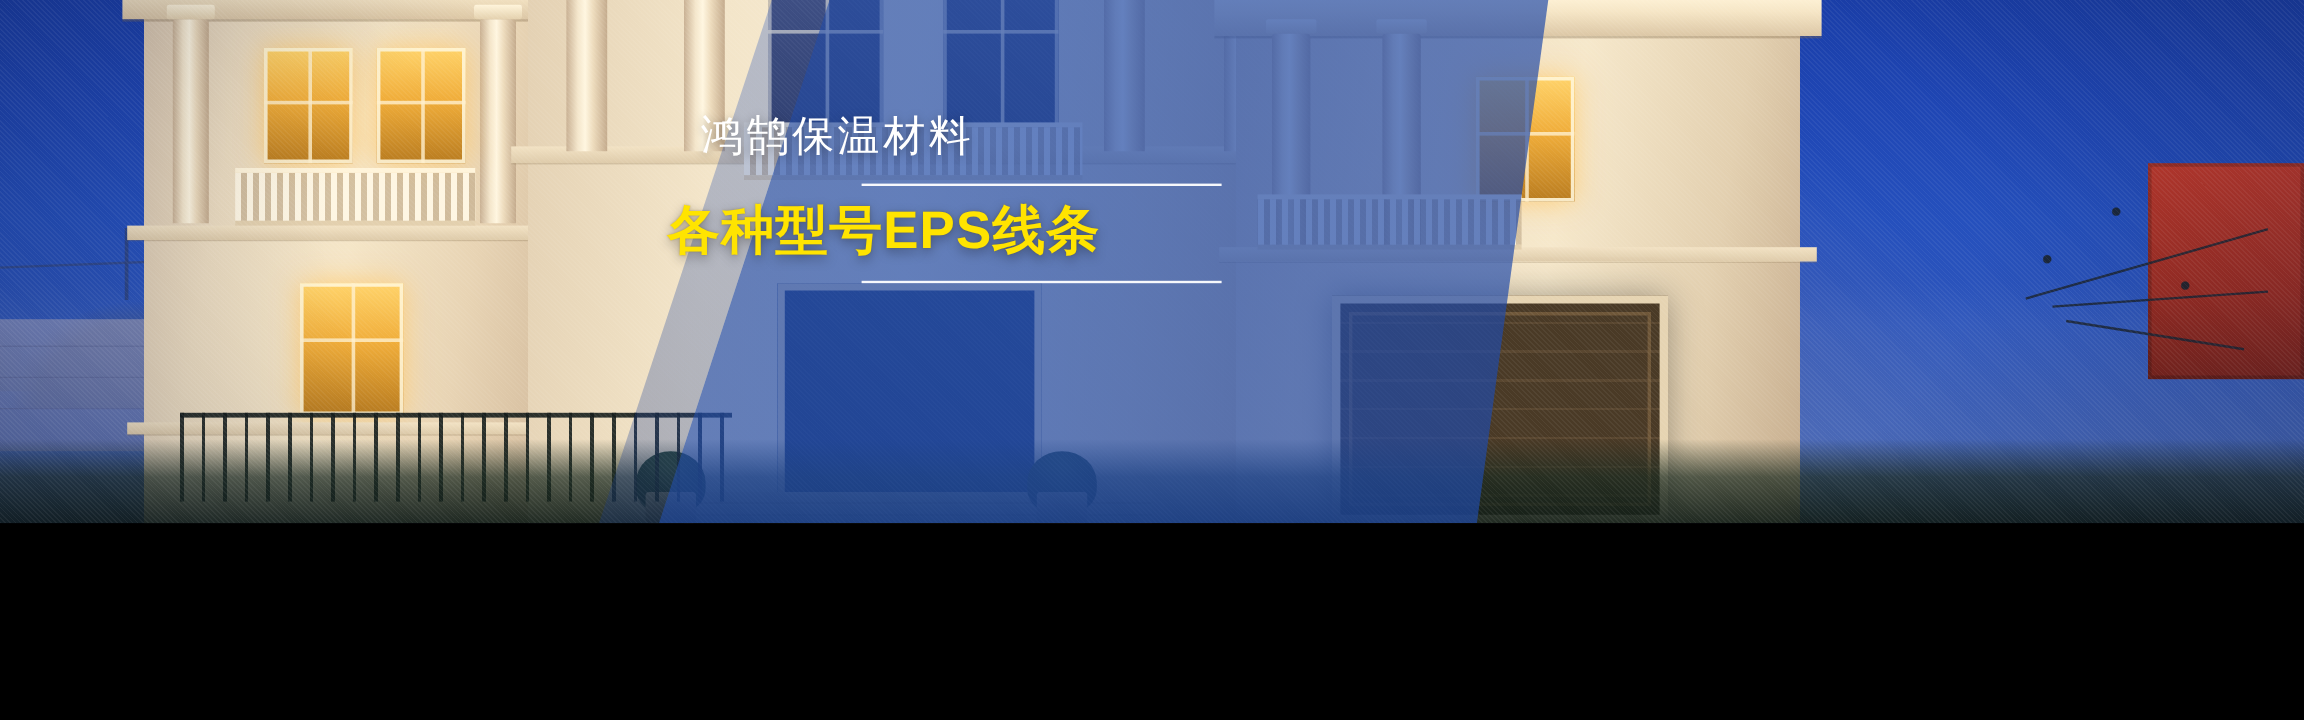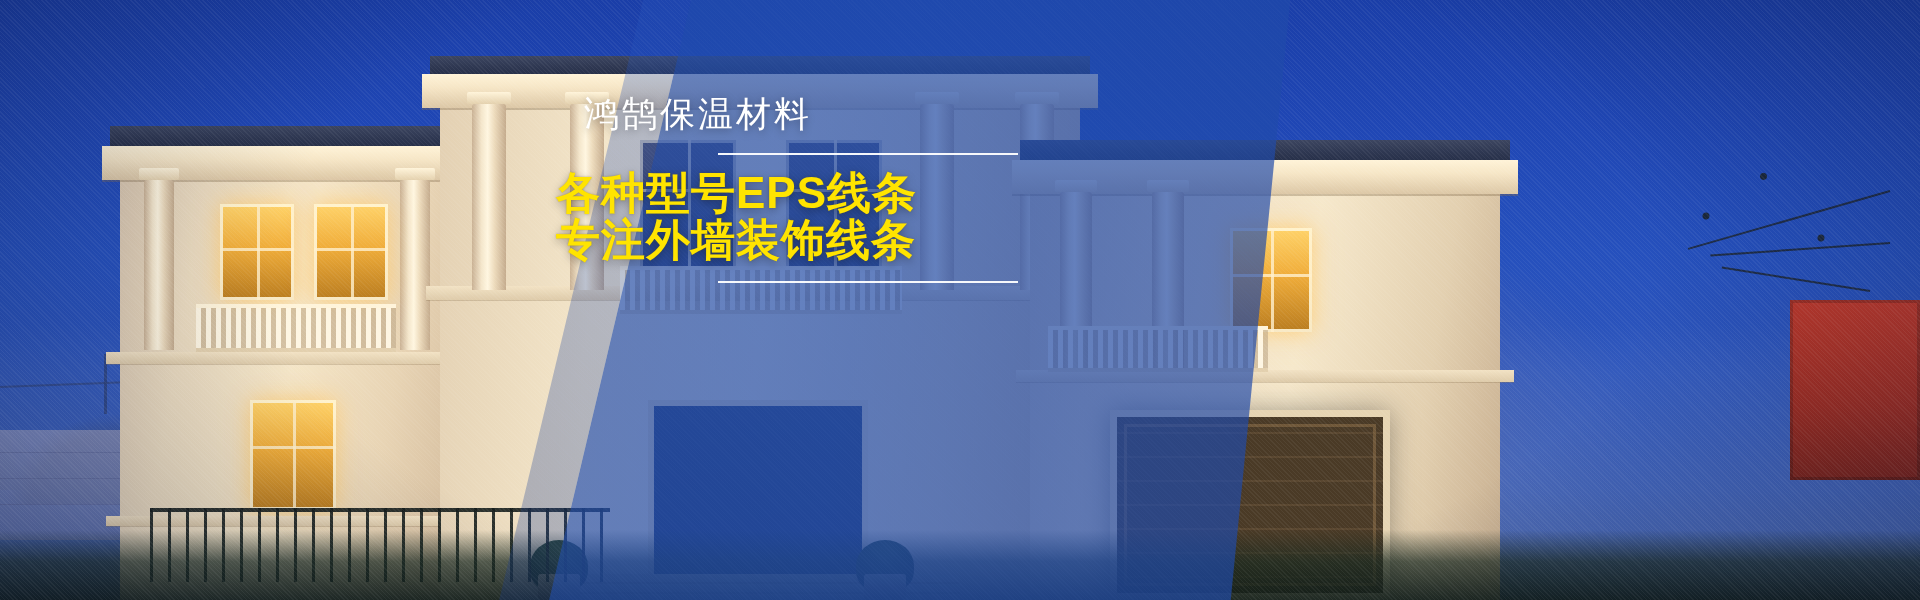--- a/index.html
+++ b/index.html
@@ -3,21 +3,21 @@
 <meta charset="utf-8">
 <style>
   html, body {
     margin: 0;
     padding: 0;
     background: #000;
   }
   .banner {
     position: relative;
     width: 1920px;
-    height: 600px;
+    height: 436px;
     overflow: hidden;
     font-family: "Liberation Sans", "DejaVu Sans", sans-serif;
     background: #0f172a;
   }
 
   
   .photo { position: absolute; inset: 0; overflow: hidden; }
 
   .sky {
     position: absolute; inset: 0;
@@ -380,18 +380,17 @@
   <div class="overlay-panel">
     <div class="slab-soft"></div>
     <div class="slab"></div>
   </div>
 
   <div class="copy">
     <div class="kicker">鸿鹄保温材料</div>
     <div class="rule top"></div>
     <div class="headline">
       <span class="ln">各种型号EPS线条</span>
-      <span class="ln">专注外墙装饰线条</span>
     </div>
     <div class="rule bottom"></div>
   </div>
 
 </div>
 
 </body></html>

